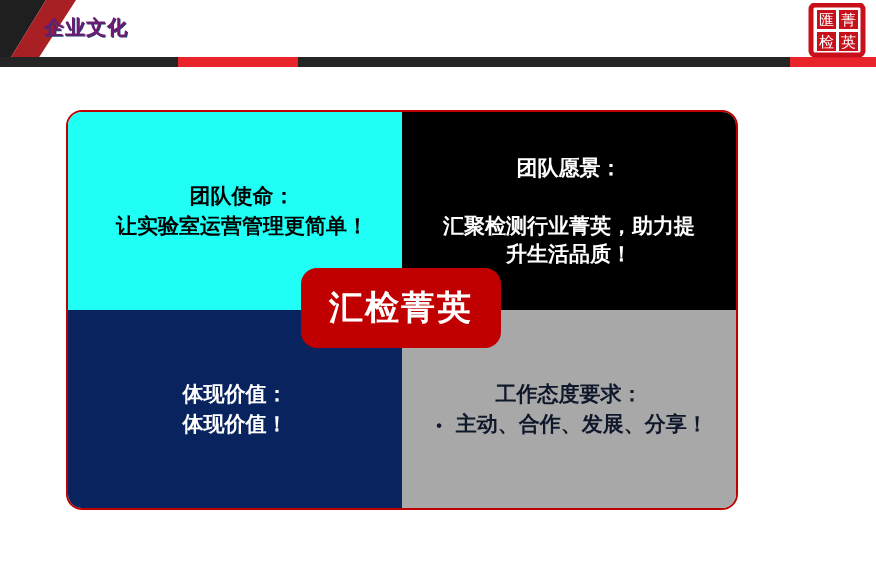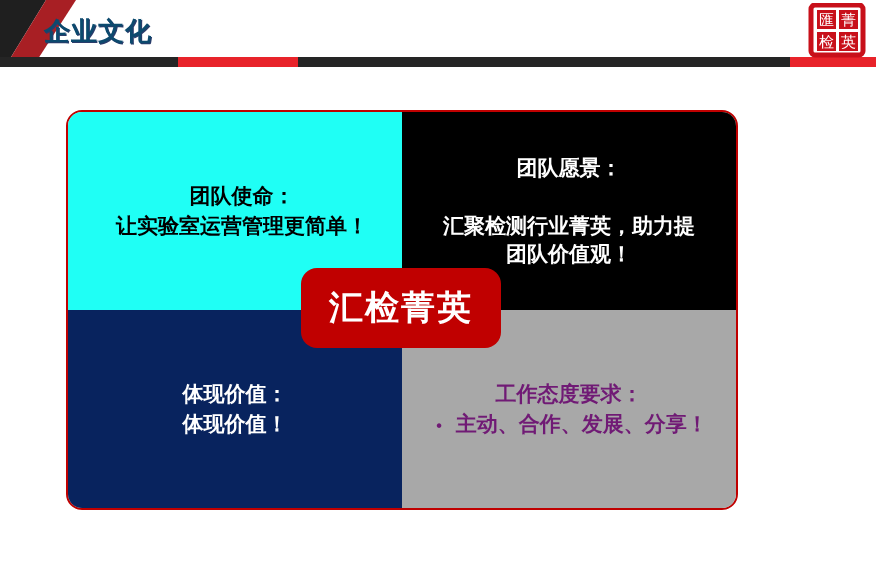--- a/index.html
+++ b/index.html
@@ -28,23 +28,23 @@
     position: absolute;
     left: 0; top: 0;
     width: 120px;
     height: 62px;
     overflow: hidden;
   }
   .header-title {
     position: absolute;
     left: 44px;
     top: 14px;
-    font-size: 26px;
-    font-weight: bold;
-    color: #0c4a6e;
+    font-size: 20px;
+    font-weight: bold;
+    color: #701a75;
     letter-spacing: 1px;
     text-shadow: 1px 1px 0 #2b3c6b;
     white-space: nowrap;
   }
   .header-rule {
     position: absolute;
     left: 0;
     top: 57px;
     width: 876px;
     height: 10px;
@@ -188,32 +188,32 @@
       <div class="quad-title">团队使命：</div>
       <div class="quad-body">
         <span class="quad-body-line">让实验室运营管理更简单！</span>
       </div>
     </div>
 
     <div class="quad quad-tr" style="background:#000000; color:#ffffff;gap:28px;">
       <div class="quad-title">团队愿景：</div>
       <div class="quad-body">
         <span class="quad-body-line">汇聚检测行业菁英，助力提</span>
-        <span class="quad-body-line">团队价值观！</span>
+        <span class="quad-body-line">升生活品质！</span>
       </div>
     </div>
 
     <div class="quad quad-bl" style="background:#08235e; color:#ffffff;">
       <div class="quad-title">体现价值：</div>
       <div class="quad-body">
         <span class="quad-body-line">体现价值！</span>
       </div>
     </div>
 
-    <div class="quad quad-br" style="background:#a8a8a8; color:#701a75;">
+    <div class="quad quad-br" style="background:#a8a8a8; color:#0f172a;">
       <div class="quad-title">工作态度要求：</div>
       <div class="quad-body">
         <div class="bullet-row">
           <span class="bullet-dot">•</span>
           <span>主动、合作、发展、分享！</span>
         </div>
       </div>
     </div>
 
   </div>

